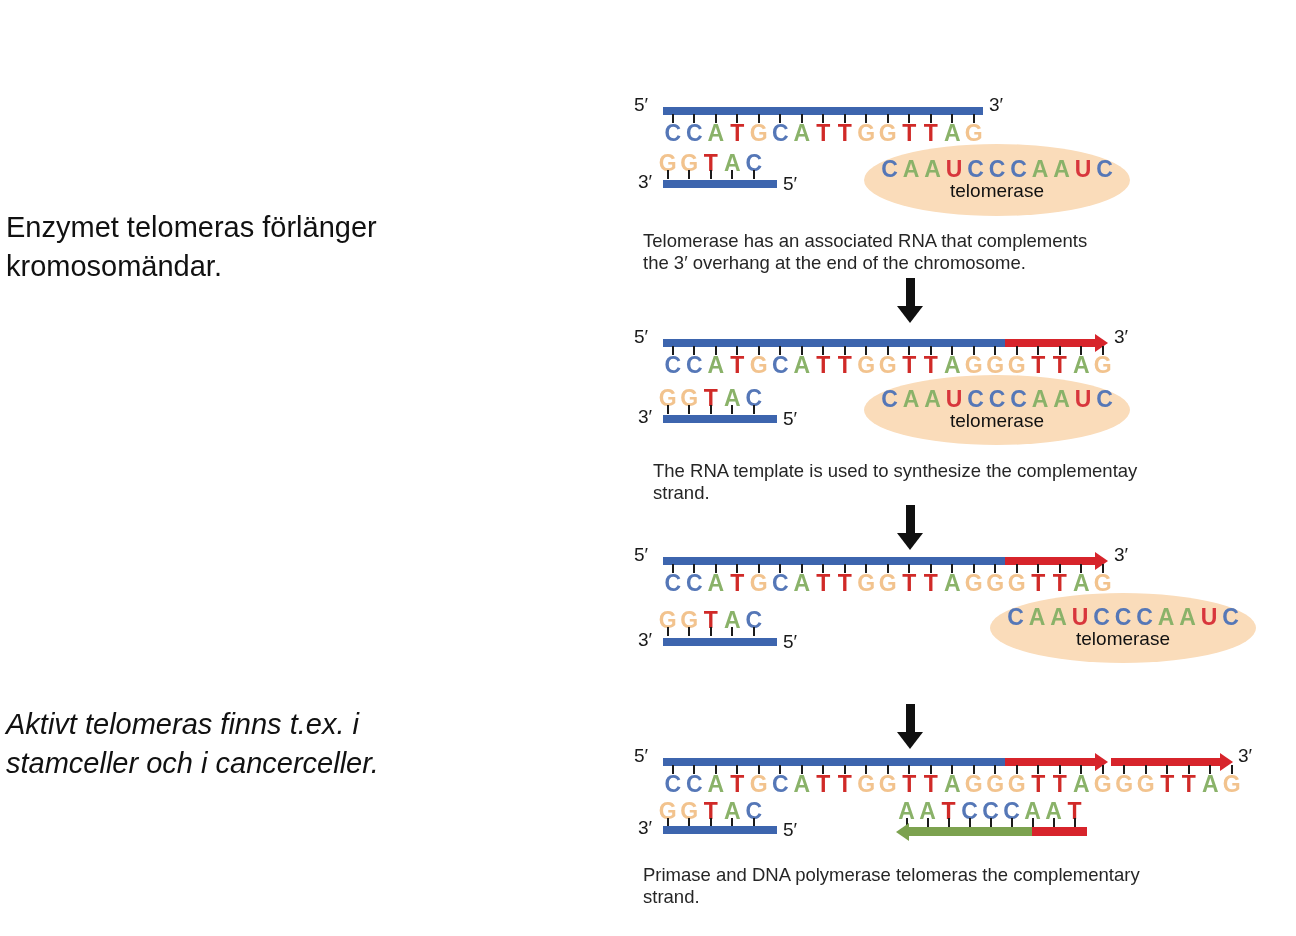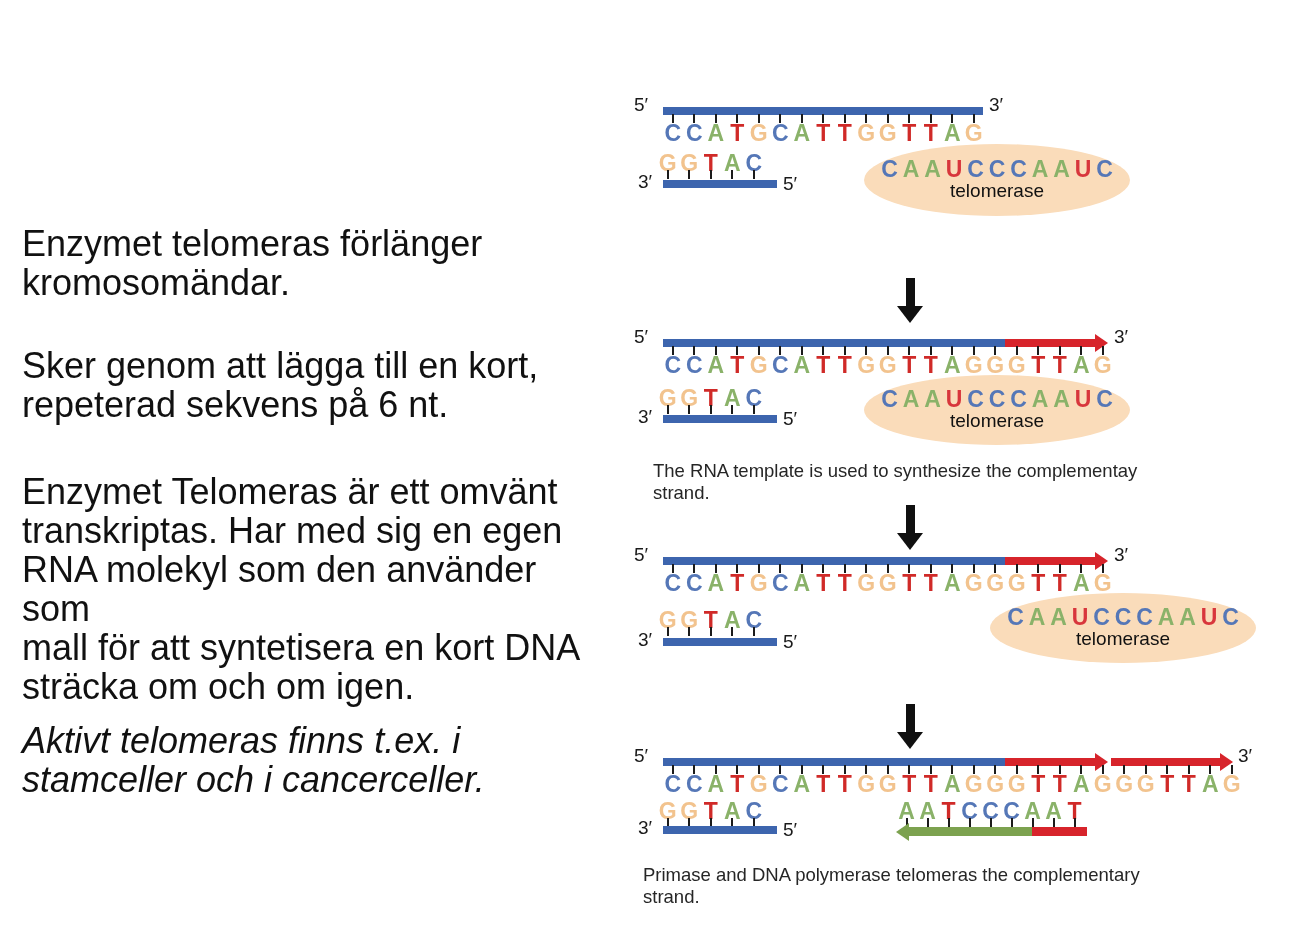--- a/index.html
+++ b/index.html
@@ -2,22 +2,22 @@
 <html style="--strand_blue: #3d65ae; --extension_red: #d7242b; --primer_green: #7ca24f; --telomerase_fill: #fadcba; --base_a: #8ab269; --base_t: #d02a28; --base_g: #f2c38e; --base_c: #5577b7; --base_u: #d8363c;"><head>
 <meta charset="utf-8">
 <style>
   html,body { margin:0; padding:0; background:#ffffff; }
   body { width:1296px; height:936px; position:relative; overflow:hidden;
          font-family:"Liberation Sans", sans-serif; }
   .slide { position:absolute; inset:0; background:#ffffff; }
 
   
   .notes { position:absolute; left:6px; top:0; width:600px; height:936px; }
-  .note { position:absolute; margin:16px; white-space:pre-wrap;
-          font-size:36px; line-height:39px; color:#111111; }
+  .note { position:absolute; margin:0; white-space:pre-wrap;
+          font-size:29px; line-height:39px; color:#111111; }
   .note.p-1 { top:208px; }
   .note.p-2 { top:330px; }
   .note.p-3 { top:456px; }
   .note.p-4 { top:705px;font-style:italic; }
 
   
   .diagram { position:absolute; left:620px; top:88px; width:676px; height:848px; }
 
   .endlab { position:absolute; font-size:19px; line-height:20px; color:#1a1a1a; }
 
@@ -63,27 +63,20 @@
     border-top:17px solid #101010; }
 </style>
 </head>
 <body>
 
 <div class="slide">
 
   <div class="notes">
     <p class="note p-1">Enzymet telomeras förlänger
 kromosomändar.</p>
-    <p class="note p-2">Sker genom att lägga till en kort,
-repeterad sekvens på 6 nt.</p>
-    <p class="note p-3">Enzymet Telomeras är ett omvänt
-transkriptas. Har med sig en egen
-RNA molekyl som den använder  som
-mall för att syntetisera en kort DNA
-sträcka om och om igen.</p>
     <p class="note p-4">Aktivt telomeras finns t.ex. i
 stamceller och i cancerceller.</p>
   </div>
 
   <div class="diagram">
 
     <span class="endlab" style="left:14px;top:7px">5′</span>
     <div class="bar" style="left:43px;top:19px;width:320px"></div>
     <span class="endlab" style="left:369px;top:7px">3′</span>
     <div class="seq ticks-top" style="left:42px;top:34px">
@@ -125,20 +118,22 @@
           <span class="b b-C">C</span>
           <span class="b b-C">C</span>
           <span class="b b-A">A</span>
           <span class="b b-A">A</span>
           <span class="b b-U">U</span>
           <span class="b b-C">C</span>
         </div>
       <div class="olabel">telomerase</div>
     </div>
 
+    <div class="caption" style="left:23px;top:142px">Telomerase has an associated RNA that complements
+the 3′ overhang at the end of the chromosome.</div>
     <div class="darrow" style="left:277px;top:190px">
         <div class="shaft"></div>
         <div class="head"></div>
       </div>
 
     <span class="endlab" style="left:14px;top:239px">5′</span>
     <div class="bar" style="left:43px;top:251px;width:342px"></div>
     <div class="seg-red" style="left:385px;top:251px;width:90px"></div>
     <span class="endlab" style="left:494px;top:239px">3′</span>
     <div class="seq ticks-top" style="left:42px;top:266px">

